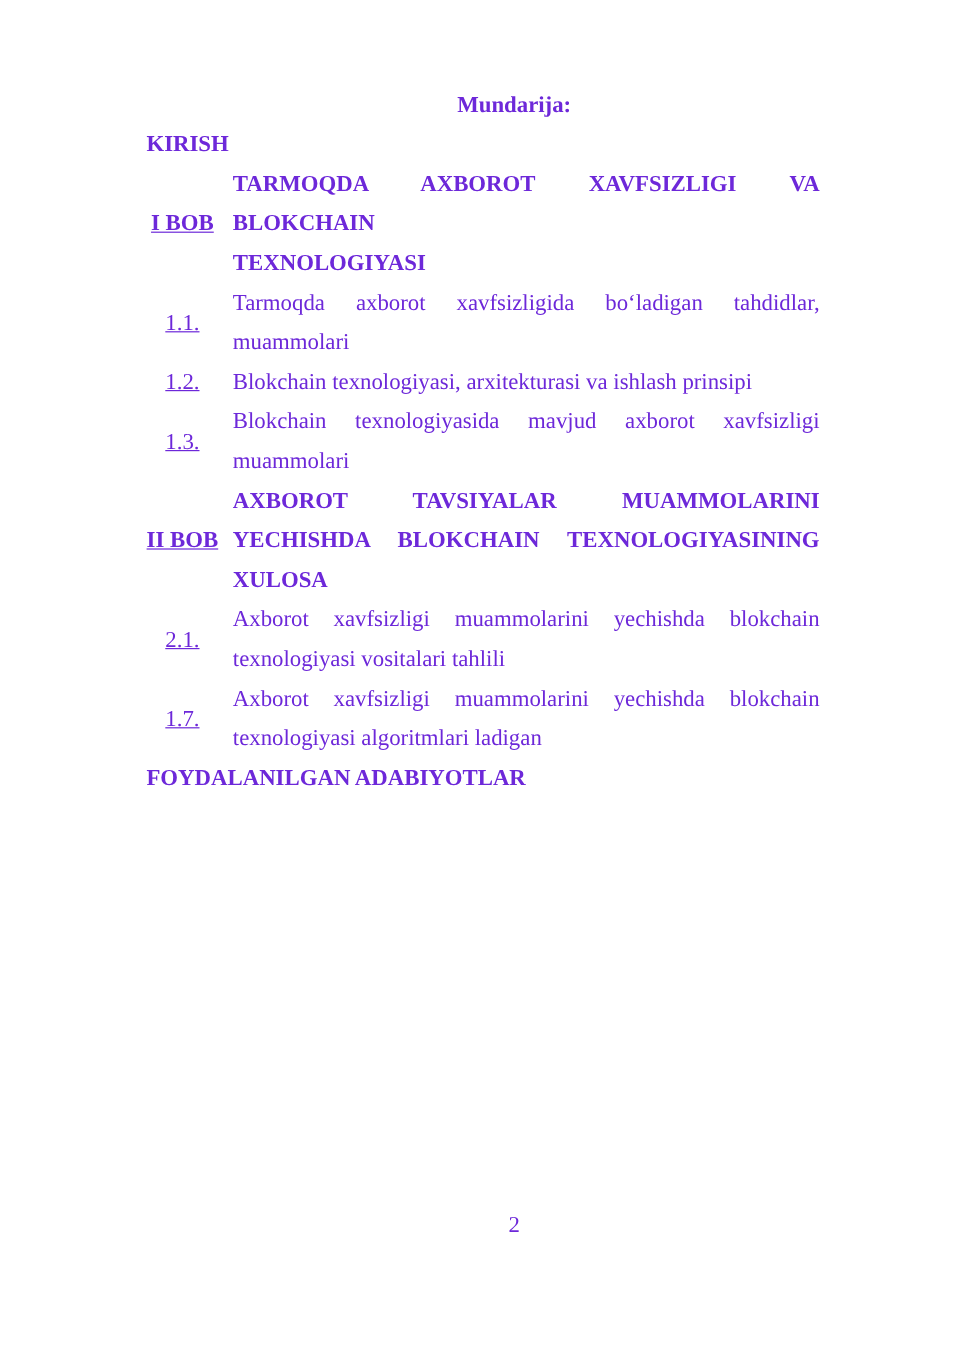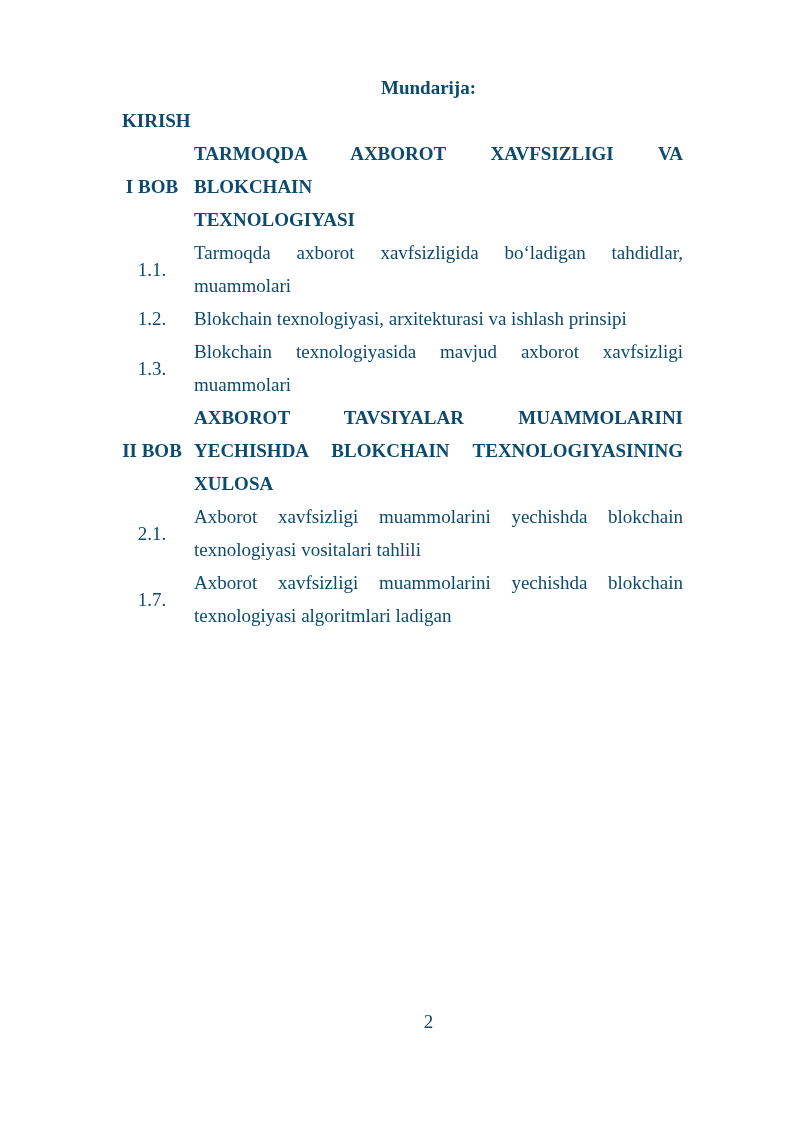--- a/index.html
+++ b/index.html
@@ -6,21 +6,21 @@
     margin: 0;
     padding: 0;
     background: #ffffff;
   }
   .page {
     position: relative;
     width: 800px;
     height: 1131px;
     background: #ffffff;
     font-family: "Liberation Serif", serif;
-    color: #0c4a6e;
+    color: #6d28d9;
     font-size: 19px;
     line-height: 33px;
     overflow: hidden;
   }
   .content {
     position: absolute;
     left: 122px;
     top: 71px;
     width: 561px;
   }
@@ -33,20 +33,21 @@
   }
   .toc { margin: 0; }
   .row { display: flex; }
   .row .label {
     flex: none;
     width: 60px;
     margin-right: 12px;
     display: flex;
     align-items: center;
     justify-content: center;
+    text-decoration: underline;
   }
   .row .body {
     flex: 1;
     min-width: 0;
   }
   .row.chapter { font-weight: bold; }
   .row.section .body { font-weight: bold; }
   .line { }
   .line.just {
     text-align: justify;
@@ -114,16 +115,21 @@
             <div class="line">texnologiyasi vositalari tahlili</div>
           </div>
         </div>
         <div class="row subsection">
           <div class="label">1.7.</div>
           <div class="body">
             <div class="line just">Axborot xavfsizligi muammolarini yechishda blokchain</div>
             <div class="line">texnologiyasi algoritmlari ladigan</div>
           </div>
         </div>
+        <div class="row section">
+          <div class="body">
+            <div class="line">FOYDALANILGAN ADABIYOTLAR</div>
+          </div>
+        </div>
       </div>
   </div>
   <div class="pagenum">2</div>
 </div>
 
 </body></html>

